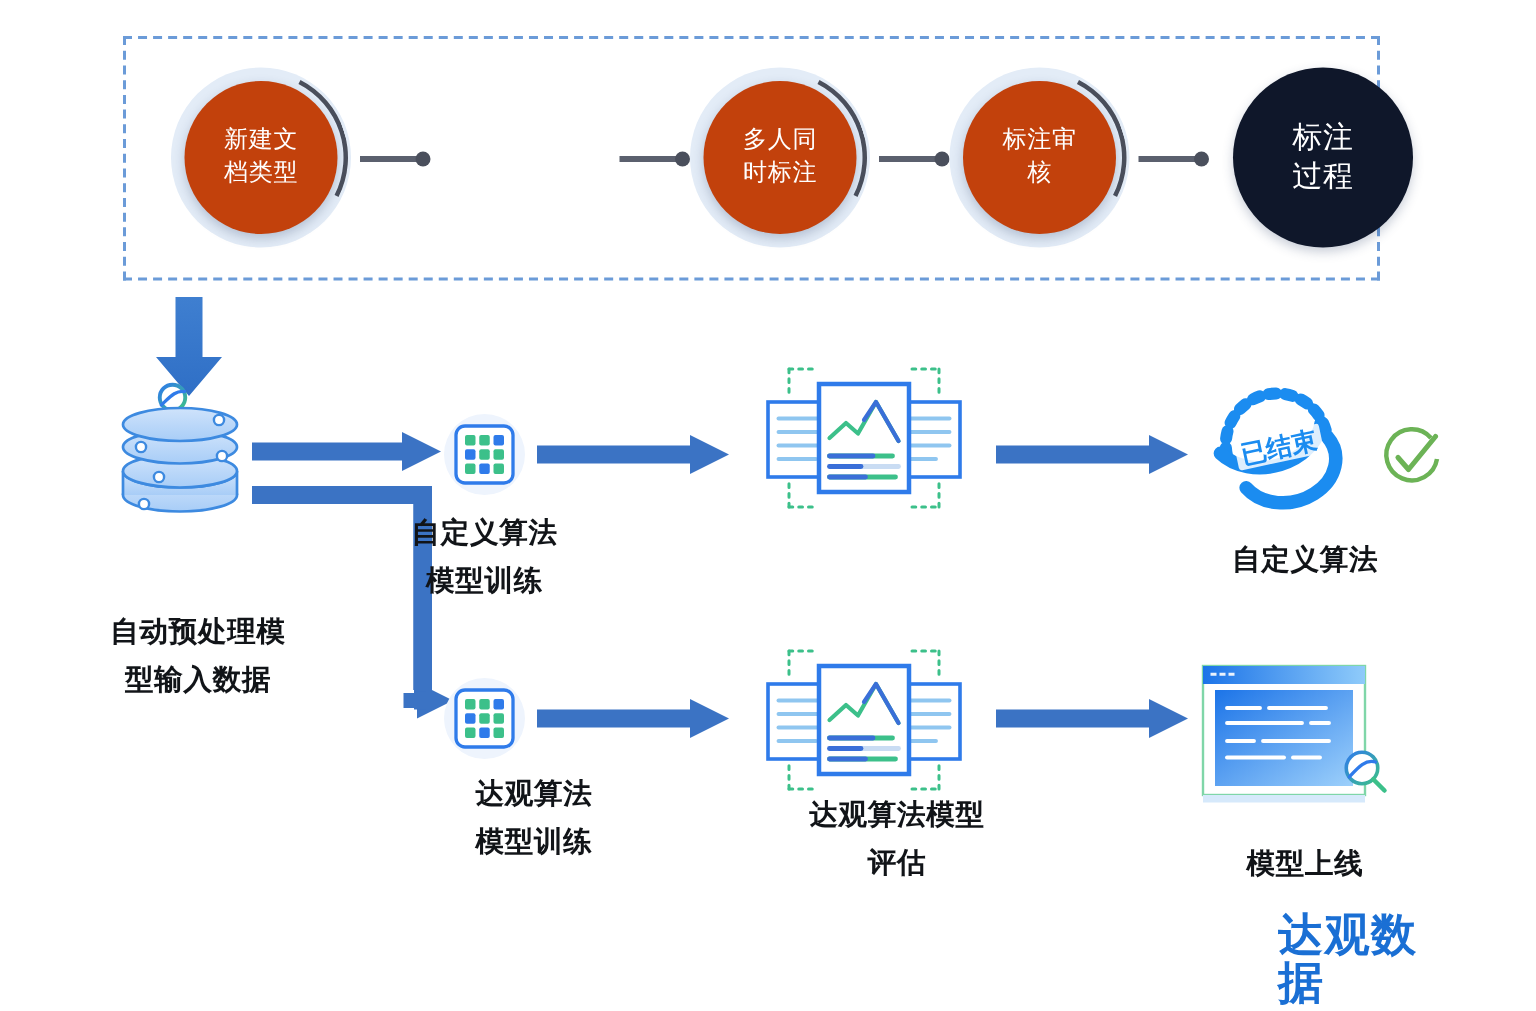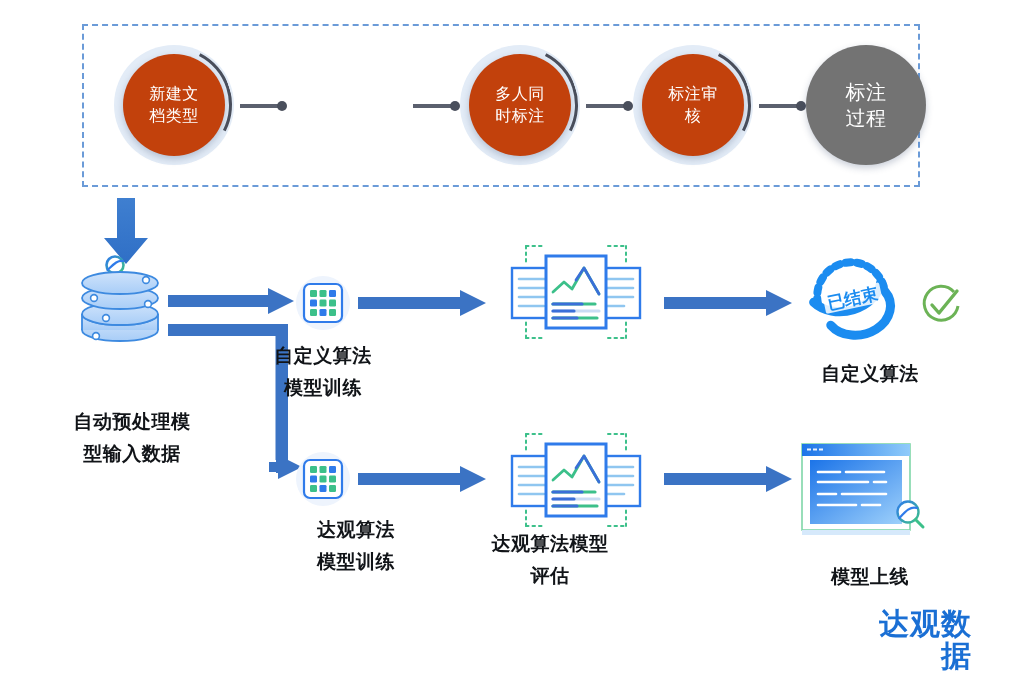--- a/index.html
+++ b/index.html
@@ -27,21 +27,21 @@
   .node .halo{
     position:absolute;left:0;top:0;width:120px;height:120px;border-radius:50%;
     background:#e3ecf7;
   }
   .node .disc{
     position:absolute;left:9px;top:9px;width:102px;height:102px;border-radius:50%;
     background:#c2410c;
     display:flex;align-items:center;justify-content:center;
     box-shadow:0 3px 7px rgba(40,60,100,.25);
   }
-  .node.gray .disc{background:#737373;left:0;top:0;width:120px;height:120px;}
+  .node.gray .disc{background:#0f172a;left:16px;top:0;width:120px;height:120px;}
   .node .lbl{
     color:#ffffff;font-size:16px;line-height:22px;text-align:center;
     letter-spacing:.5px;font-weight:400;white-space:pre-line;
   }
   .node.gray .lbl{font-size:20px;line-height:26px;}
   
   .node .arc{
     position:absolute;left:2px;top:2px;width:116px;height:116px;border-radius:50%;
     border:3px solid transparent;border-right-color:#4a4f5c;
     transform:rotate(-18deg);box-sizing:border-box;
@@ -60,21 +60,21 @@
   .icon{position:absolute;}
 
   
   .cap{
     position:absolute;text-align:center;color:#111418;
     font-weight:bold;font-size:19px;line-height:32px;white-space:pre-line;
     letter-spacing:.5px;
   }
 
   
-  .logo{position:absolute;left:852px;top:608px;width:120px;text-align:right;}
+  .logo{position:absolute;left:852px;top:608px;width:120px;text-align:left;}
   .logo .zh{
     color:#1a6fd4;font-size:30px;font-weight:bold;letter-spacing:1px;line-height:32px;
   }
 </style>
 </head>
 <body>
 
 <div class="stage">
 
   <div class="dashed-box"></div>
@@ -321,21 +321,21 @@
     <polyline points="80,38 88,26 103,52" fill="none" stroke="#3a6fd8" stroke-width="2.8" stroke-linecap="round" stroke-linejoin="round"></polyline>
     <g stroke-width="3.2" stroke-linecap="round">
       <line x1="57" y1="62" x2="99" y2="62" stroke="#3cc08a"></line>
       <line x1="57" y1="62" x2="86" y2="62" stroke="#3a6fd8"></line>
       <line x1="57" y1="69" x2="103" y2="69" stroke="#c9dcf3"></line>
       <line x1="57" y1="69" x2="78" y2="69" stroke="#3a6fd8"></line>
       <line x1="57" y1="76" x2="101" y2="76" stroke="#3cc08a"></line>
       <line x1="57" y1="76" x2="81" y2="76" stroke="#3a6fd8"></line>
     </g>
   </svg>
-  <div class="cap" style="left:472px;top:528px;width:156px;text-align:center;">达观算法模型
+  <div class="cap" style="left:520px;top:528px;width:156px;text-align:center;">达观算法模型
 评估</div>
 
   <svg class="farrow" style="left:664px;top:466px;width:128px;height:26px;" viewBox="0 0 128 26">
     <path d="M0,7 H102 V0 L128,13 L102,26 V19 H0 Z" fill="#3b73c4"></path>
   </svg>
 
   <svg class="icon" style="left:798px;top:440px;width:136px;height:110px;" viewBox="0 0 136 110">
     <defs>
       <linearGradient id="scr" x1="0" y1="0" x2="1" y2="1">
         <stop offset="0" stop-color="#1c74e8"></stop>

